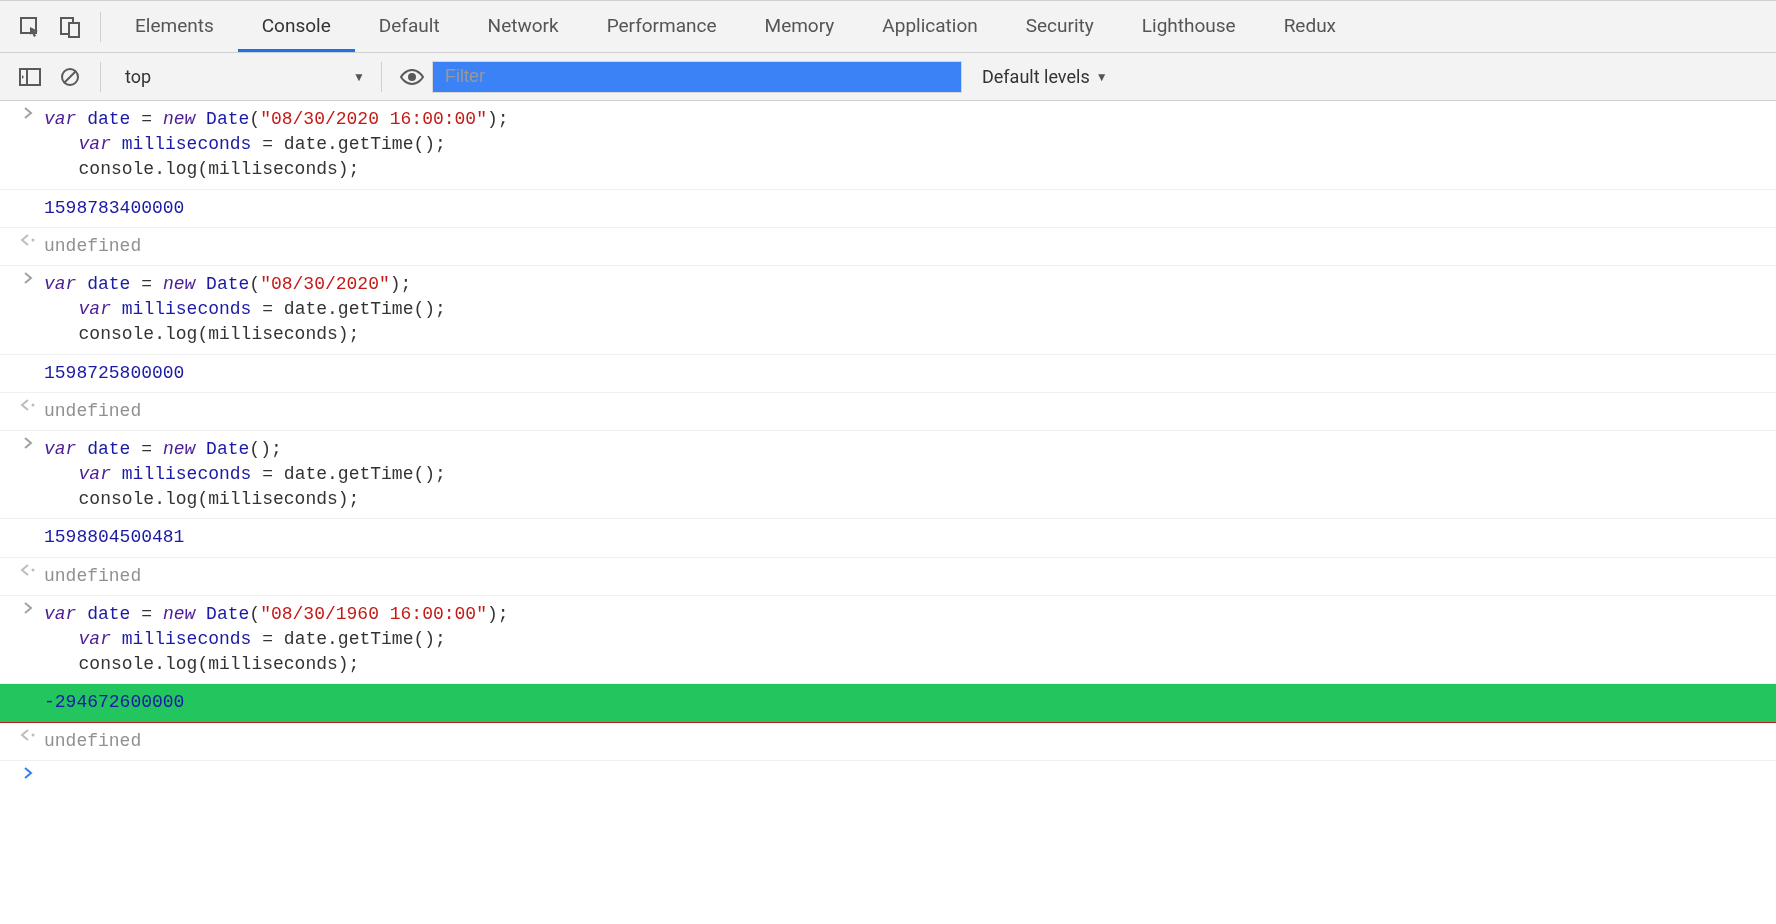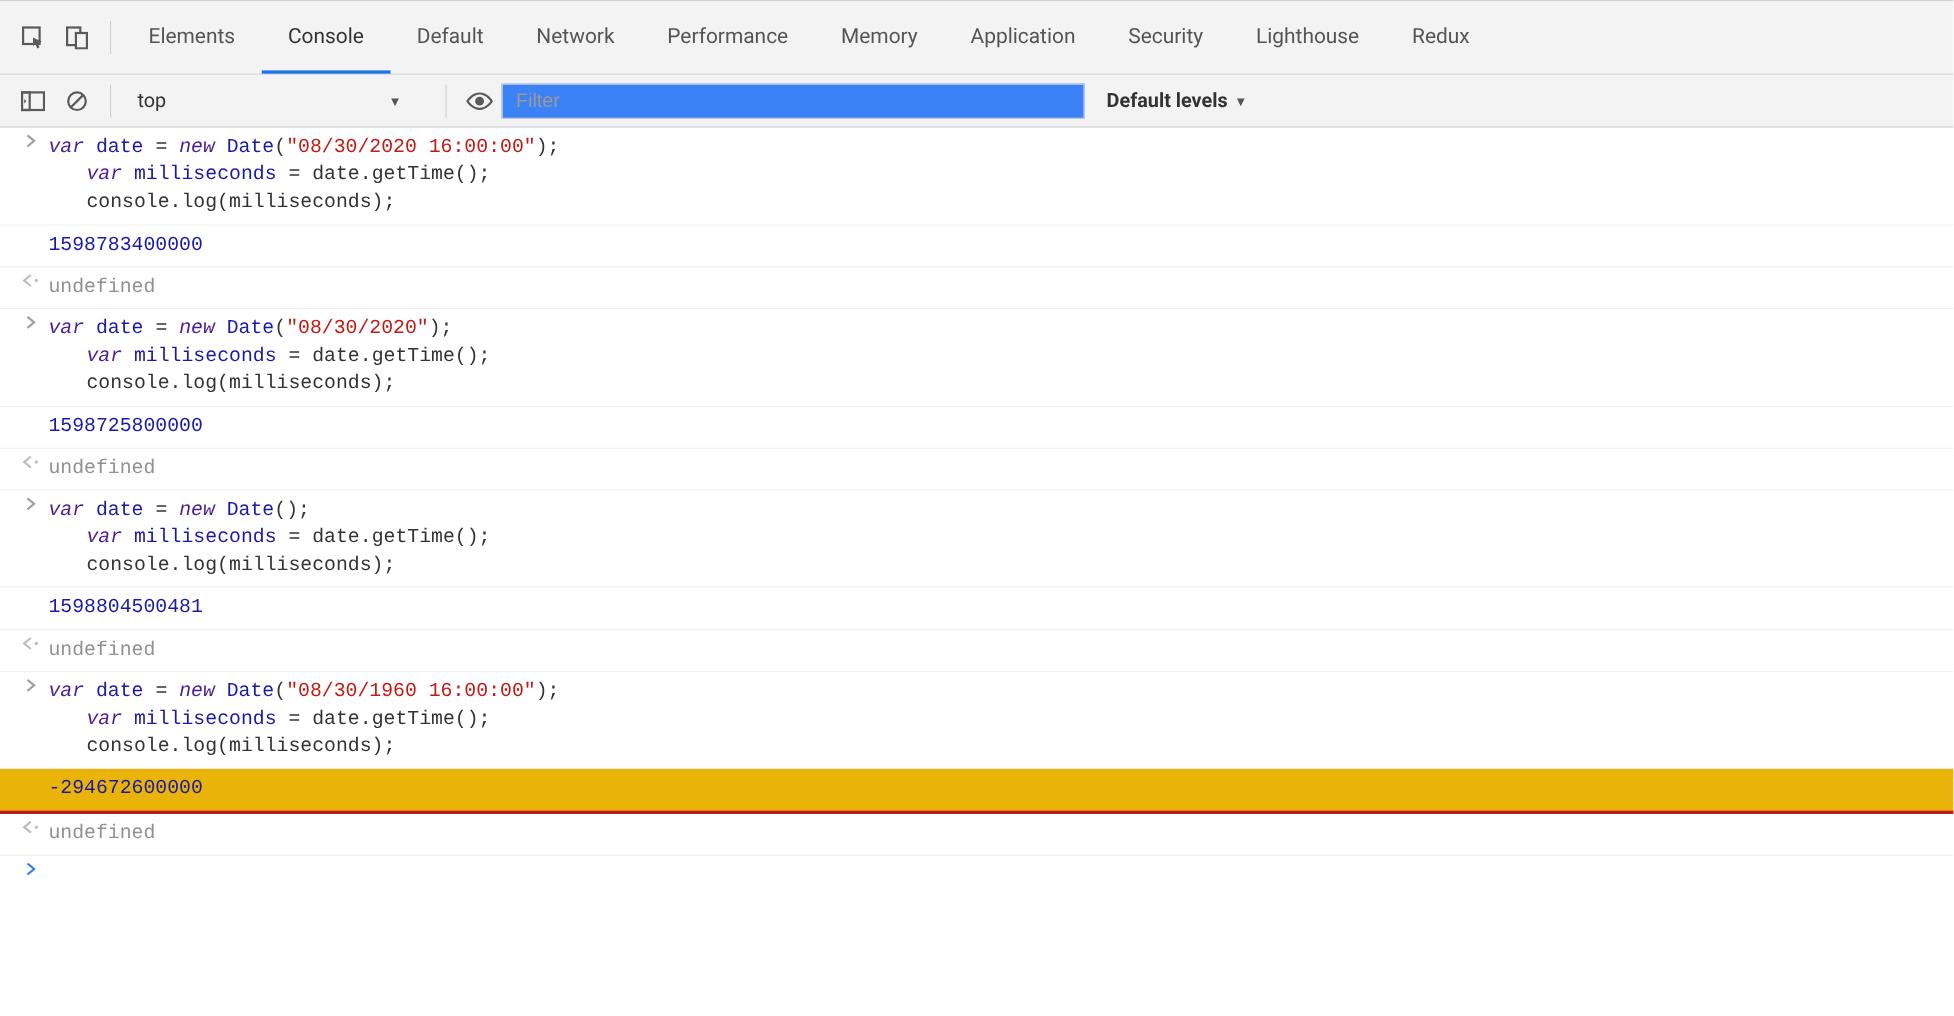--- a/index.html
+++ b/index.html
@@ -6,21 +6,21 @@
   body {
     font-family: -apple-system, BlinkMacSystemFont, "Segoe UI", Roboto, sans-serif;
     font-size: 14px;
     color: #333;
     background: #fff;
     width: 1776px;
   }
   .devtools-tabs {
     display: flex;
     align-items: center;
-    height: 68px;
+    height: 53px;
     border-top: 1px solid #d0d0d0;
     border-bottom: 1px solid #d0d0d0;
     background: #f3f3f3;
     padding-left: 10px;
   }
   .devtools-tabs .icon-btn {
     display: flex;
     align-items: center;
     justify-content: center;
     width: 40px;
@@ -68,57 +68,56 @@
   .context-select {
     display: flex;
     align-items: center;
     height: 32px;
     padding: 0 6px 0 14px;
     font-size: 18px;
     color: #333;
     cursor: pointer;
     min-width: 260px;
     justify-content: space-between;
-    margin-right: 24px;
+    margin-right: 0;
   }
   .filter-input {
     flex: 0 0 auto;
     width: 530px;
     height: 32px;
     background: #3b82f6;
     border: 1px solid #d6d6d6;
     padding: 0 12px;
     font-size: 18px;
     color: #333;
     margin-right: 20px;
   }
   .filter-input::placeholder { color: #999; }
   .levels-select {
     display: flex;
     align-items: center;
     height: 32px;
     font-size: 18px;
     color: #333;
     cursor: pointer;
-    font-weight: bold;
   }
   .console-body {
     font-family: Menlo, Consolas, "Courier New", monospace;
     font-size: 18px;
     line-height: 1.4;
   }
   .entry {
     display: flex;
     align-items: flex-start;
     padding: 4px 0 4px 12px;
     border-bottom: 1px solid #f0f0f0;
   }
   .entry.selected {
-    background: #eab308;
-    border-bottom: 3px solid #b91c1c;
+    background: #22c55e;
+    border-bottom: 1px solid #b91c1c;
     justify-content: space-between;
   }
   .gutter {
     width: 32px;
     flex-shrink: 0;
     color: #888;
     display: flex;
     justify-content: center;
     padding-top: 2px;
   }

